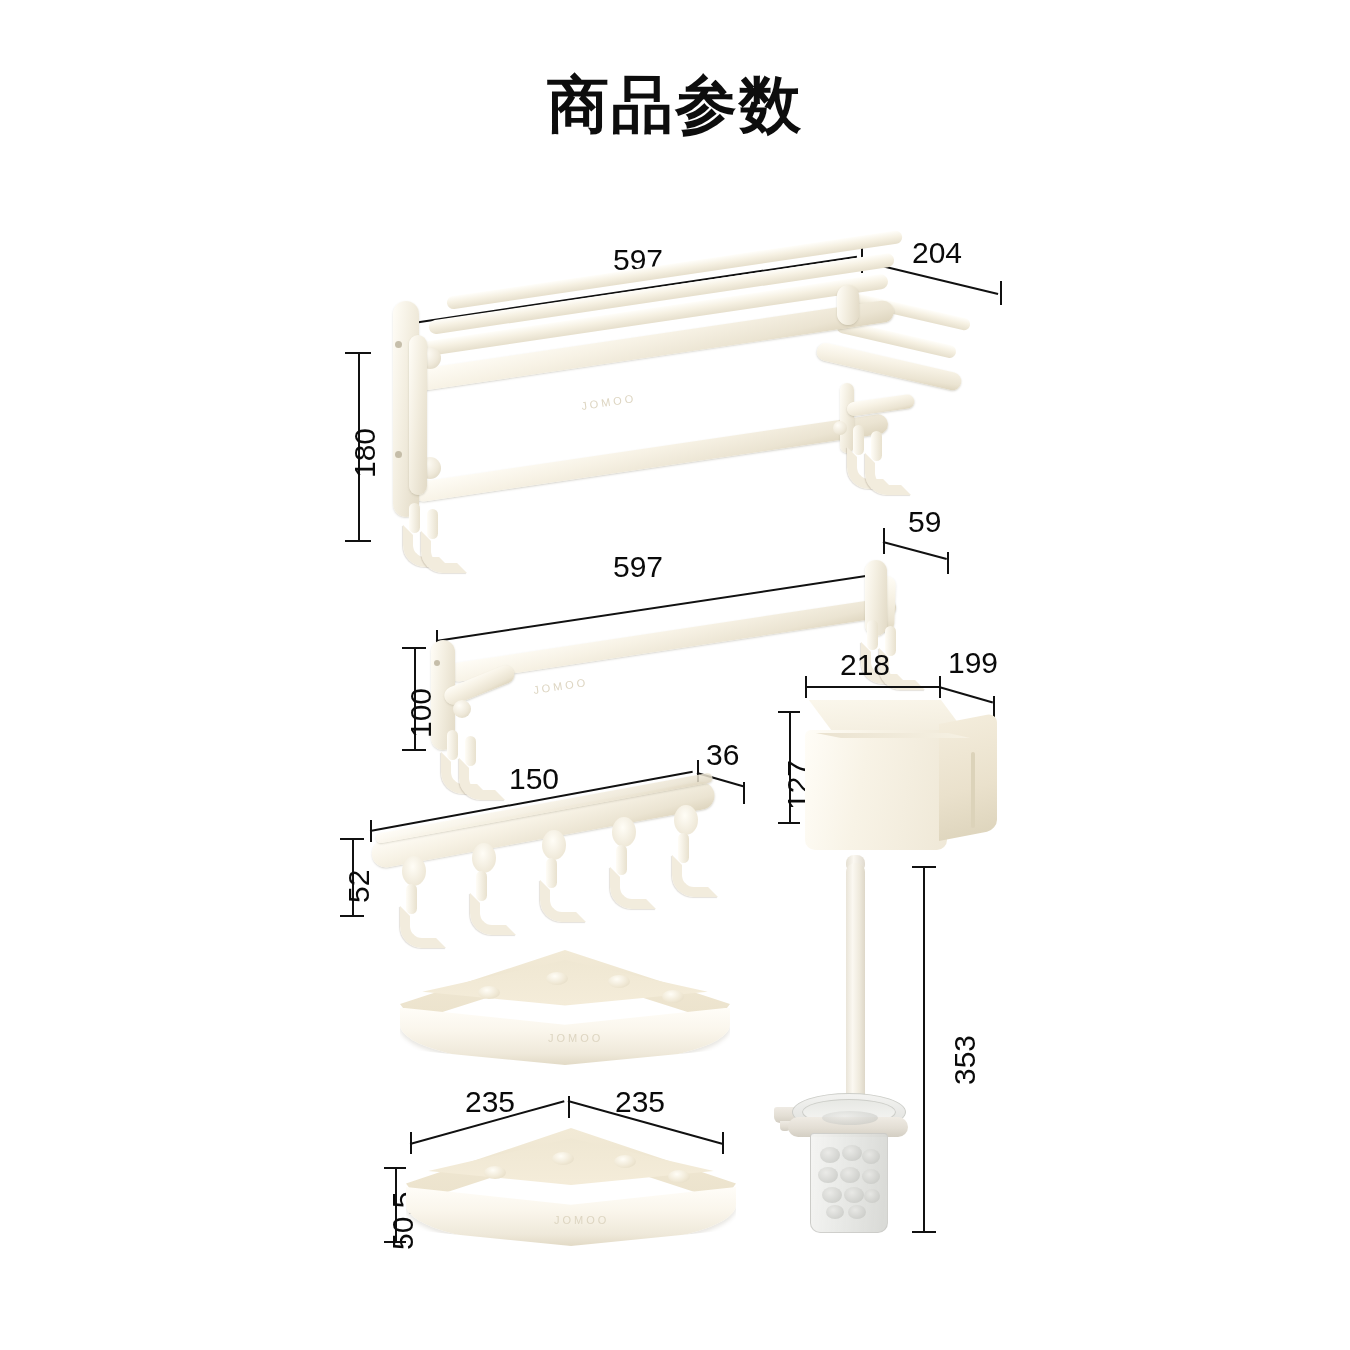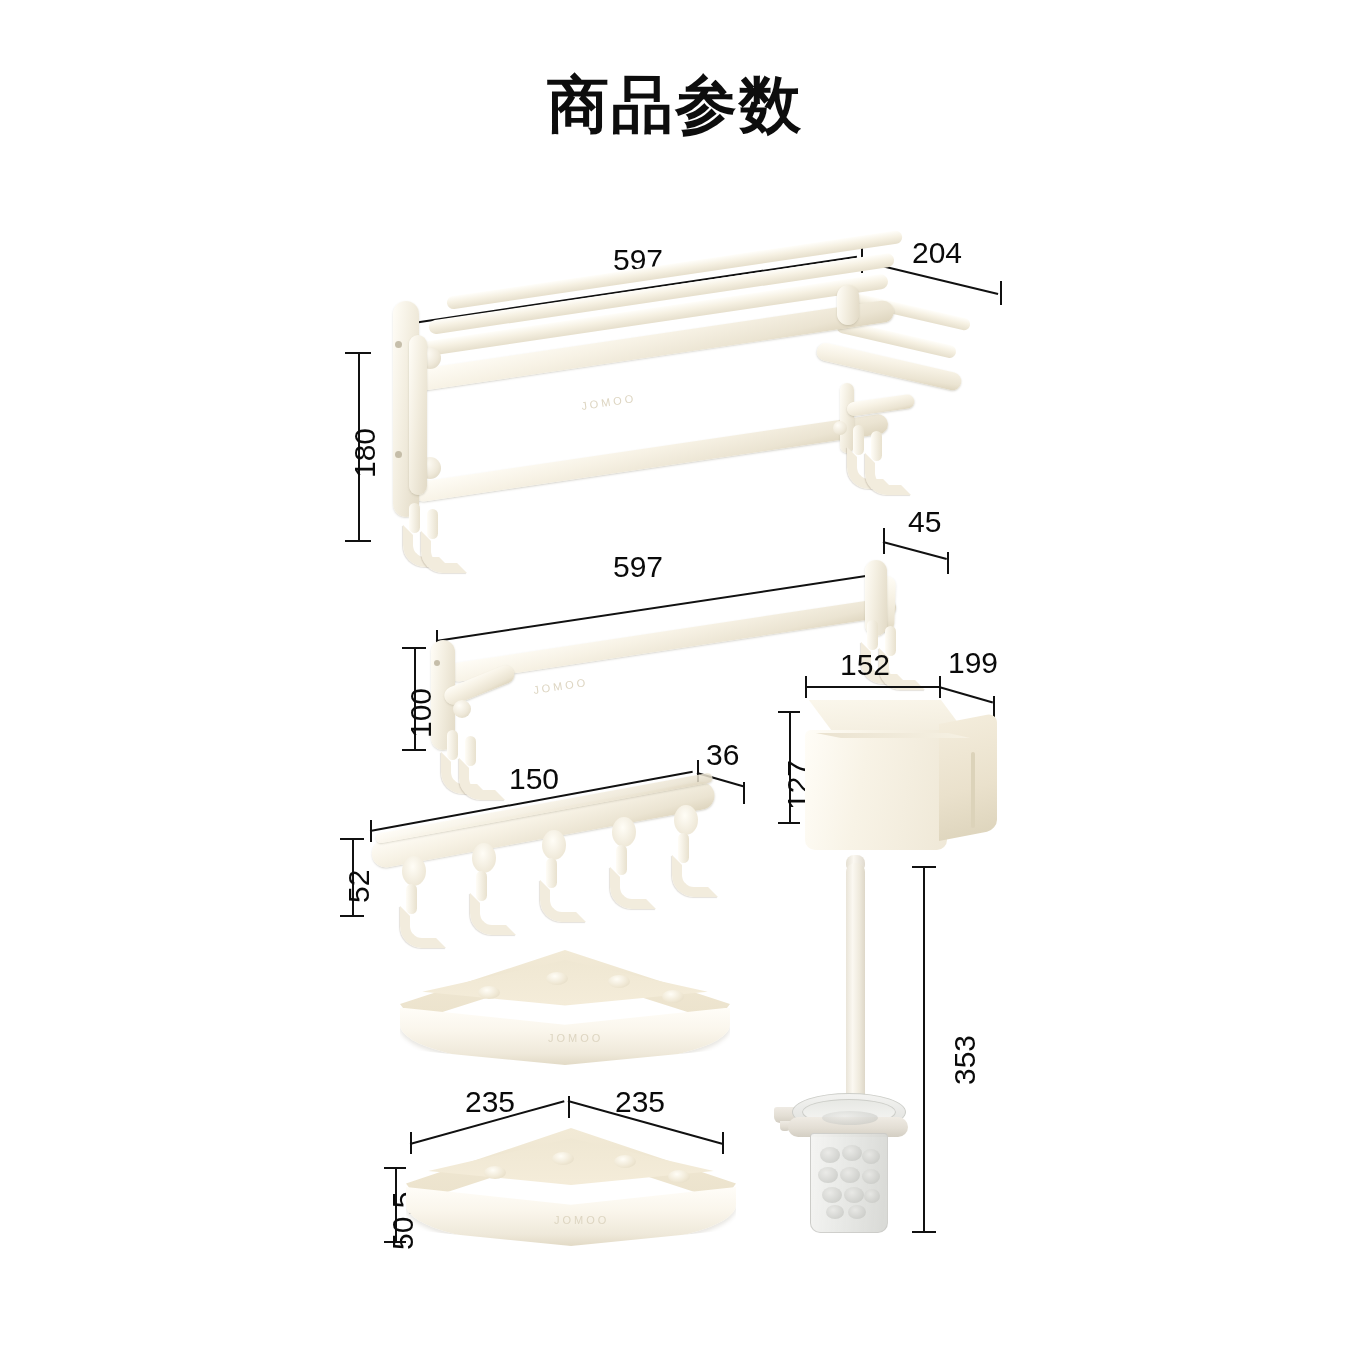--- a/index.html
+++ b/index.html
@@ -176,21 +176,21 @@
 
   <div>
 
     <div class="ln v" style="left:436px;top:630px;height:22px;"></div>
     <div class="skew" style="left:436px;top:640px;width:448px;transform:rotate(-8.6deg);"></div>
     <div class="ln v" style="left:883px;top:528px;height:26px;"></div>
     <div class="dim" style="left:613px;top:550px;">597</div>
 
     <div class="skew" style="left:883px;top:541px;width:66px;transform:rotate(15deg);"></div>
     <div class="ln v" style="left:947px;top:552px;height:22px;"></div>
-    <div class="dim" style="left:908px;top:505px;">45</div>
+    <div class="dim" style="left:908px;top:505px;">59</div>
 
     <div class="ln h" style="left:402px;top:647px;width:24px;"></div>
     <div class="ln v" style="left:414px;top:647px;height:103px;"></div>
     <div class="ln h" style="left:402px;top:749px;width:24px;"></div>
     <div class="dim vert" style="left:404px;top:738px;">100</div>
 
     <div class="art" style="left:425px;top:540px;width:520px;height:230px;">
 
       <div class="bar" style="left:24px;top:124px;width:452px;height:19px;transform:rotate(-8.6deg);transform-origin:0 50%;"></div>
 
@@ -289,21 +289,21 @@
           </div>
       </div>
     </div>
   </div>
 
   <div>
 
     <div class="ln v" style="left:805px;top:676px;height:22px;"></div>
     <div class="ln h" style="left:805px;top:686px;width:136px;"></div>
     <div class="ln v" style="left:939px;top:676px;height:22px;"></div>
-    <div class="dim" style="left:840px;top:648px;">152</div>
+    <div class="dim" style="left:840px;top:648px;">218</div>
 
     <div class="skew" style="left:939px;top:686px;width:56px;transform:rotate(16deg);"></div>
     <div class="ln v" style="left:993px;top:696px;height:22px;"></div>
     <div class="dim" style="left:948px;top:646px;">199</div>
 
     <div class="ln h" style="left:778px;top:711px;width:22px;"></div>
     <div class="ln v" style="left:789px;top:711px;height:112px;"></div>
     <div class="ln h" style="left:778px;top:822px;width:22px;"></div>
     <div class="dim vert" style="left:781px;top:810px;">127</div>
 

